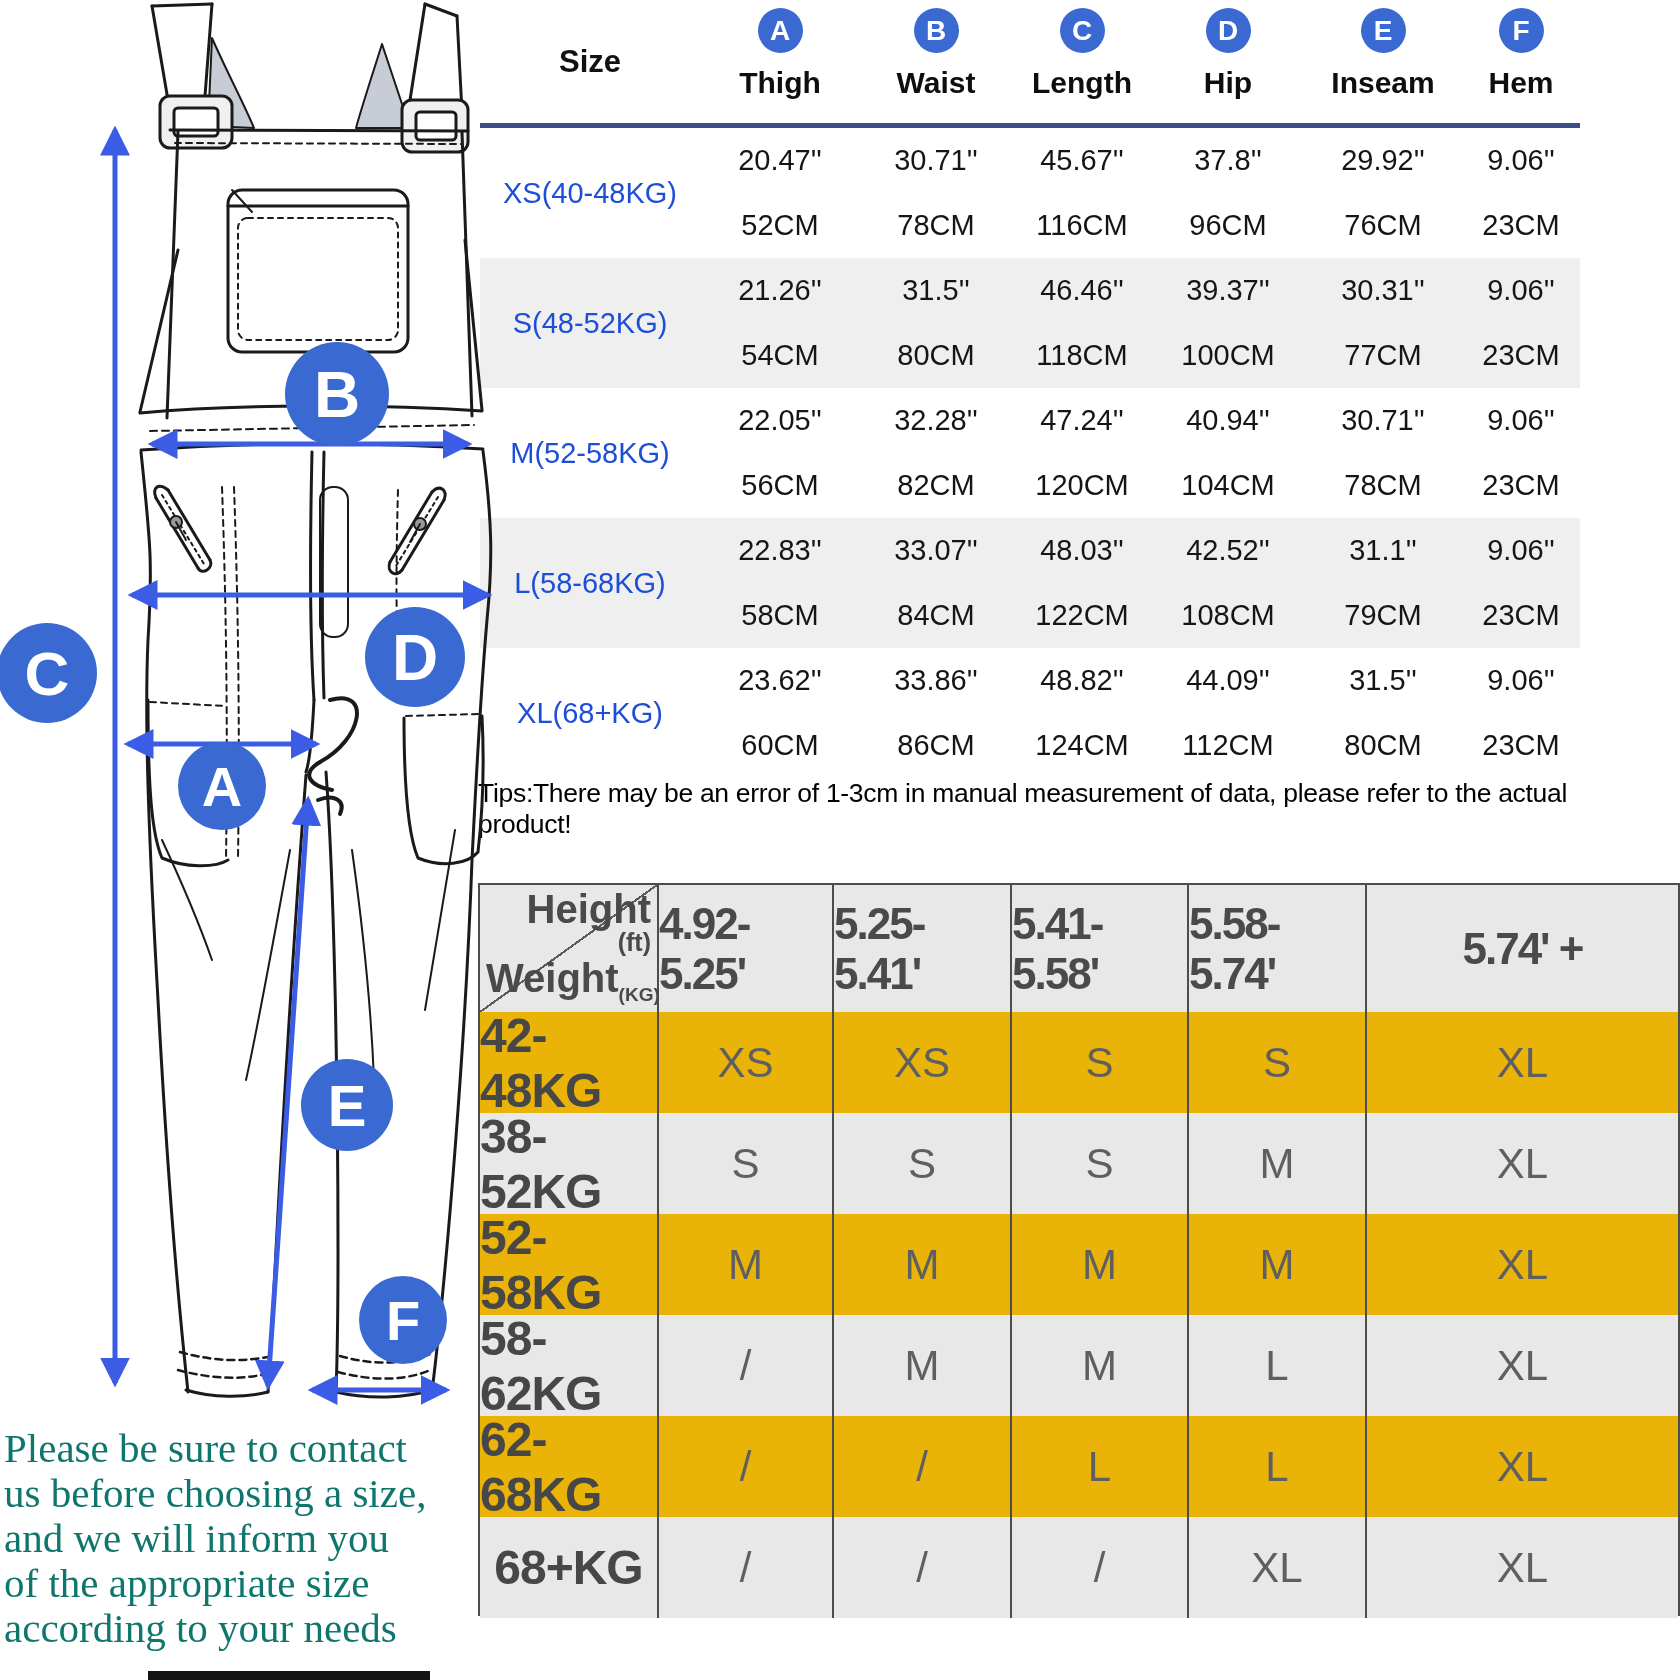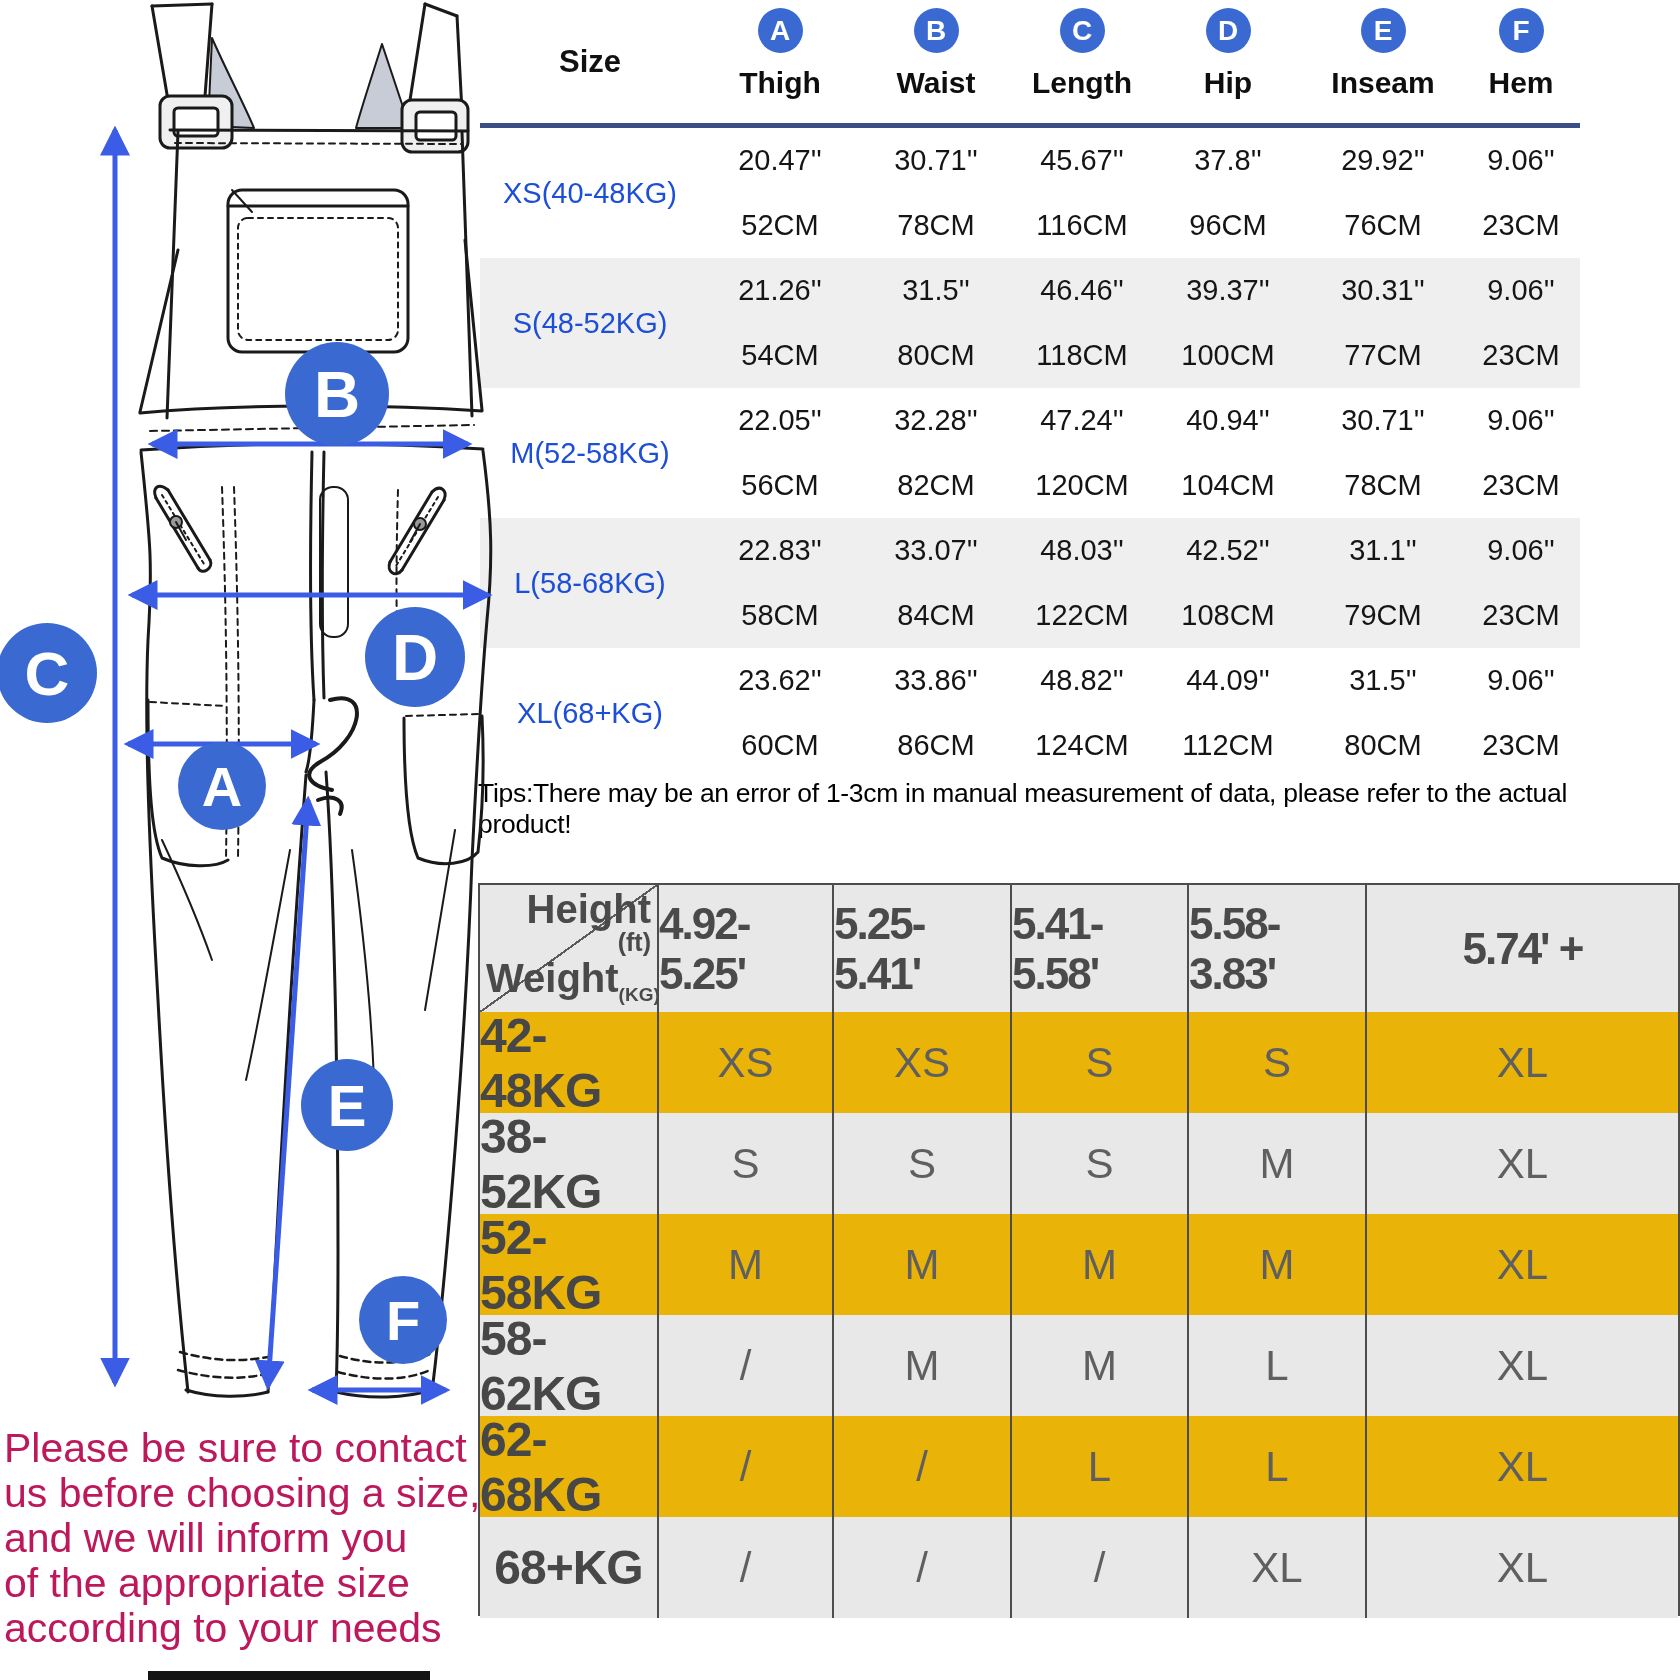--- a/index.html
+++ b/index.html
@@ -39,21 +39,21 @@
   .ft-corner{position:relative;background:#e8e8e8;
      background-image:linear-gradient(to bottom right,transparent 49.5%,#5a5a5a 49.5%,#5a5a5a 50.5%,transparent 50.5%);}
   .ft-corner-top{position:absolute;top:4px;right:6px;text-align:right;font-weight:bold;color:#4a4a4a;font-size:40px;line-height:40px;}
   .ft-corner-top .unit{display:block;font-size:25px;line-height:26px;}
   .ft-corner-bot{position:absolute;bottom:6px;left:6px;font-weight:bold;color:#4a4a4a;font-size:40px;}
   .ft-corner-bot .unit{font-size:19px;vertical-align:sub;}
   .ft-weight{font-size:48px;font-weight:bold;color:#474747;letter-spacing:-1px;}
   .ft-val{font-size:42px;color:#5f5f5f;}
 
   
-  .note{position:absolute;left:4px;top:1426px;z-index:1;font-size:41px;line-height:45px;color:#be185d;}
+  .note{position:absolute;left:4px;top:1426px;z-index:1;font-size:41px;line-height:45px;color:#0f766e;font-family:Liberation Serif, serif;}
   .crop-strip{position:absolute;left:148px;top:1671px;width:282px;height:9px;background:#141414;z-index:1;}
 </style>
 </head>
 <body>
 
 <div class="canvas">
 
   <svg class="sketch" width="500" height="1410" viewBox="0 0 500 1410">
     <defs>
       <marker id="ah" viewBox="0 0 10 10" refX="8.5" refY="5" markerWidth="6" markerHeight="6" orient="auto-start-reverse">
@@ -380,21 +380,21 @@
   <div class="tips">Tips:There may be an error of 1-3cm in manual measurement of data, please refer to the actual product!</div>
 
   <div class="fit-table">
     <div class="ft-cell ft-first ft-corner">
       <div class="ft-corner-top"><span>Height</span><span class="unit">(ft)</span></div>
       <div class="ft-corner-bot"><span>Weight</span><span class="unit">(KG)</span></div>
     </div>
     <div class="ft-cell ft-gray ft-head">4.92-5.25'</div>
     <div class="ft-cell ft-gray ft-head">5.25-5.41'</div>
     <div class="ft-cell ft-gray ft-head">5.41-5.58'</div>
-    <div class="ft-cell ft-gray ft-head">5.58-3.83'</div>
+    <div class="ft-cell ft-gray ft-head">5.58-5.74'</div>
     <div class="ft-cell ft-gray ft-head">5.74' +</div>
 
     <div class="ft-cell ft-first ft-weight">42-48KG</div>
     <div class="ft-cell ft-val">XS</div>
     <div class="ft-cell ft-val">XS</div>
     <div class="ft-cell ft-val">S</div>
     <div class="ft-cell ft-val">S</div>
     <div class="ft-cell ft-val">XL</div>
 
     <div class="ft-cell ft-first ft-gray ft-weight">38-52KG</div>

